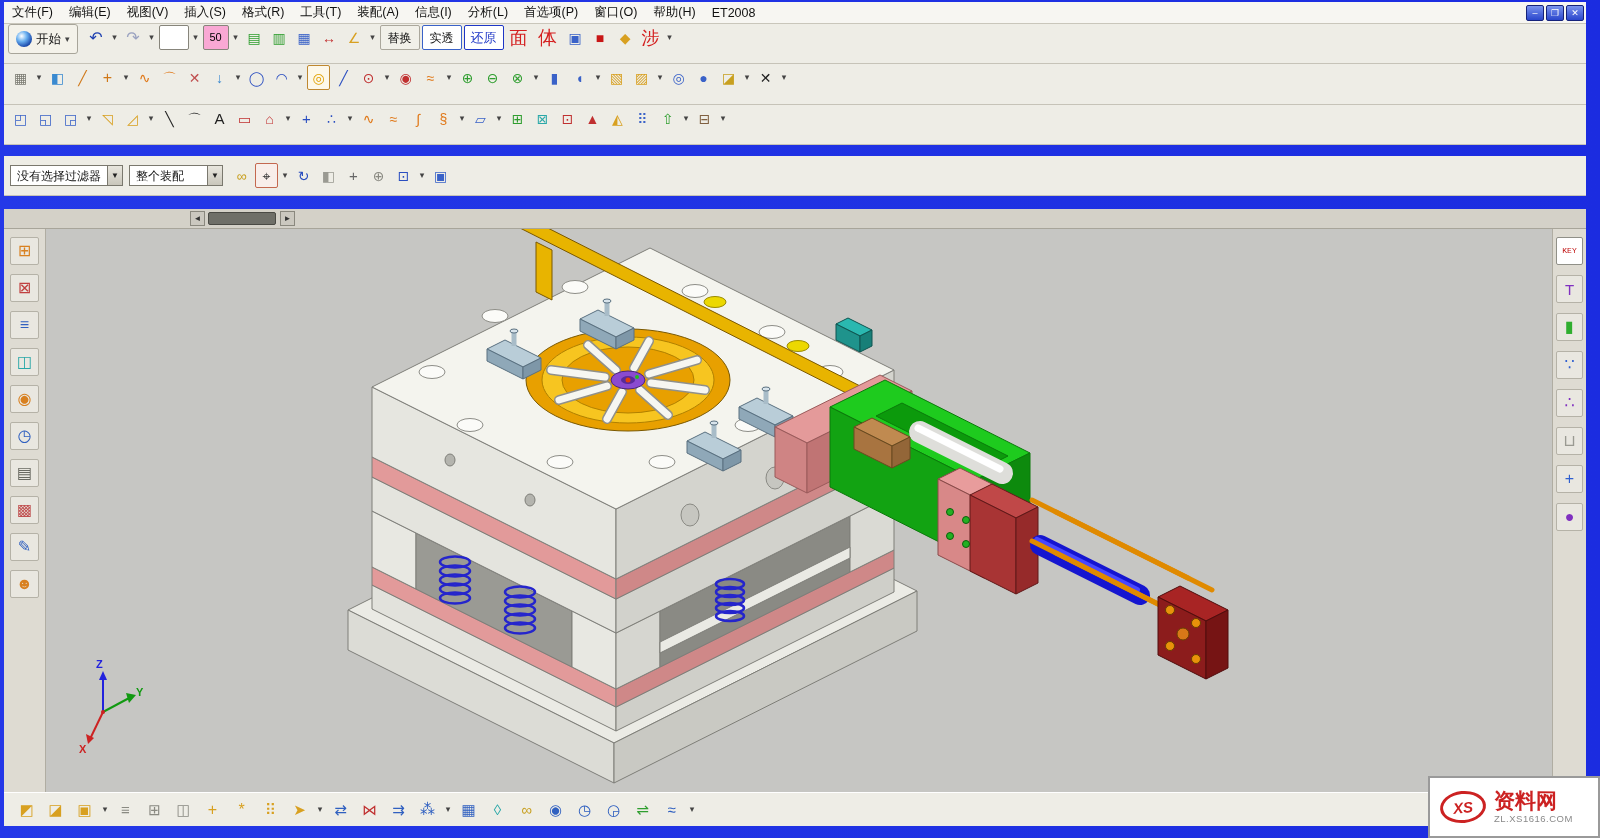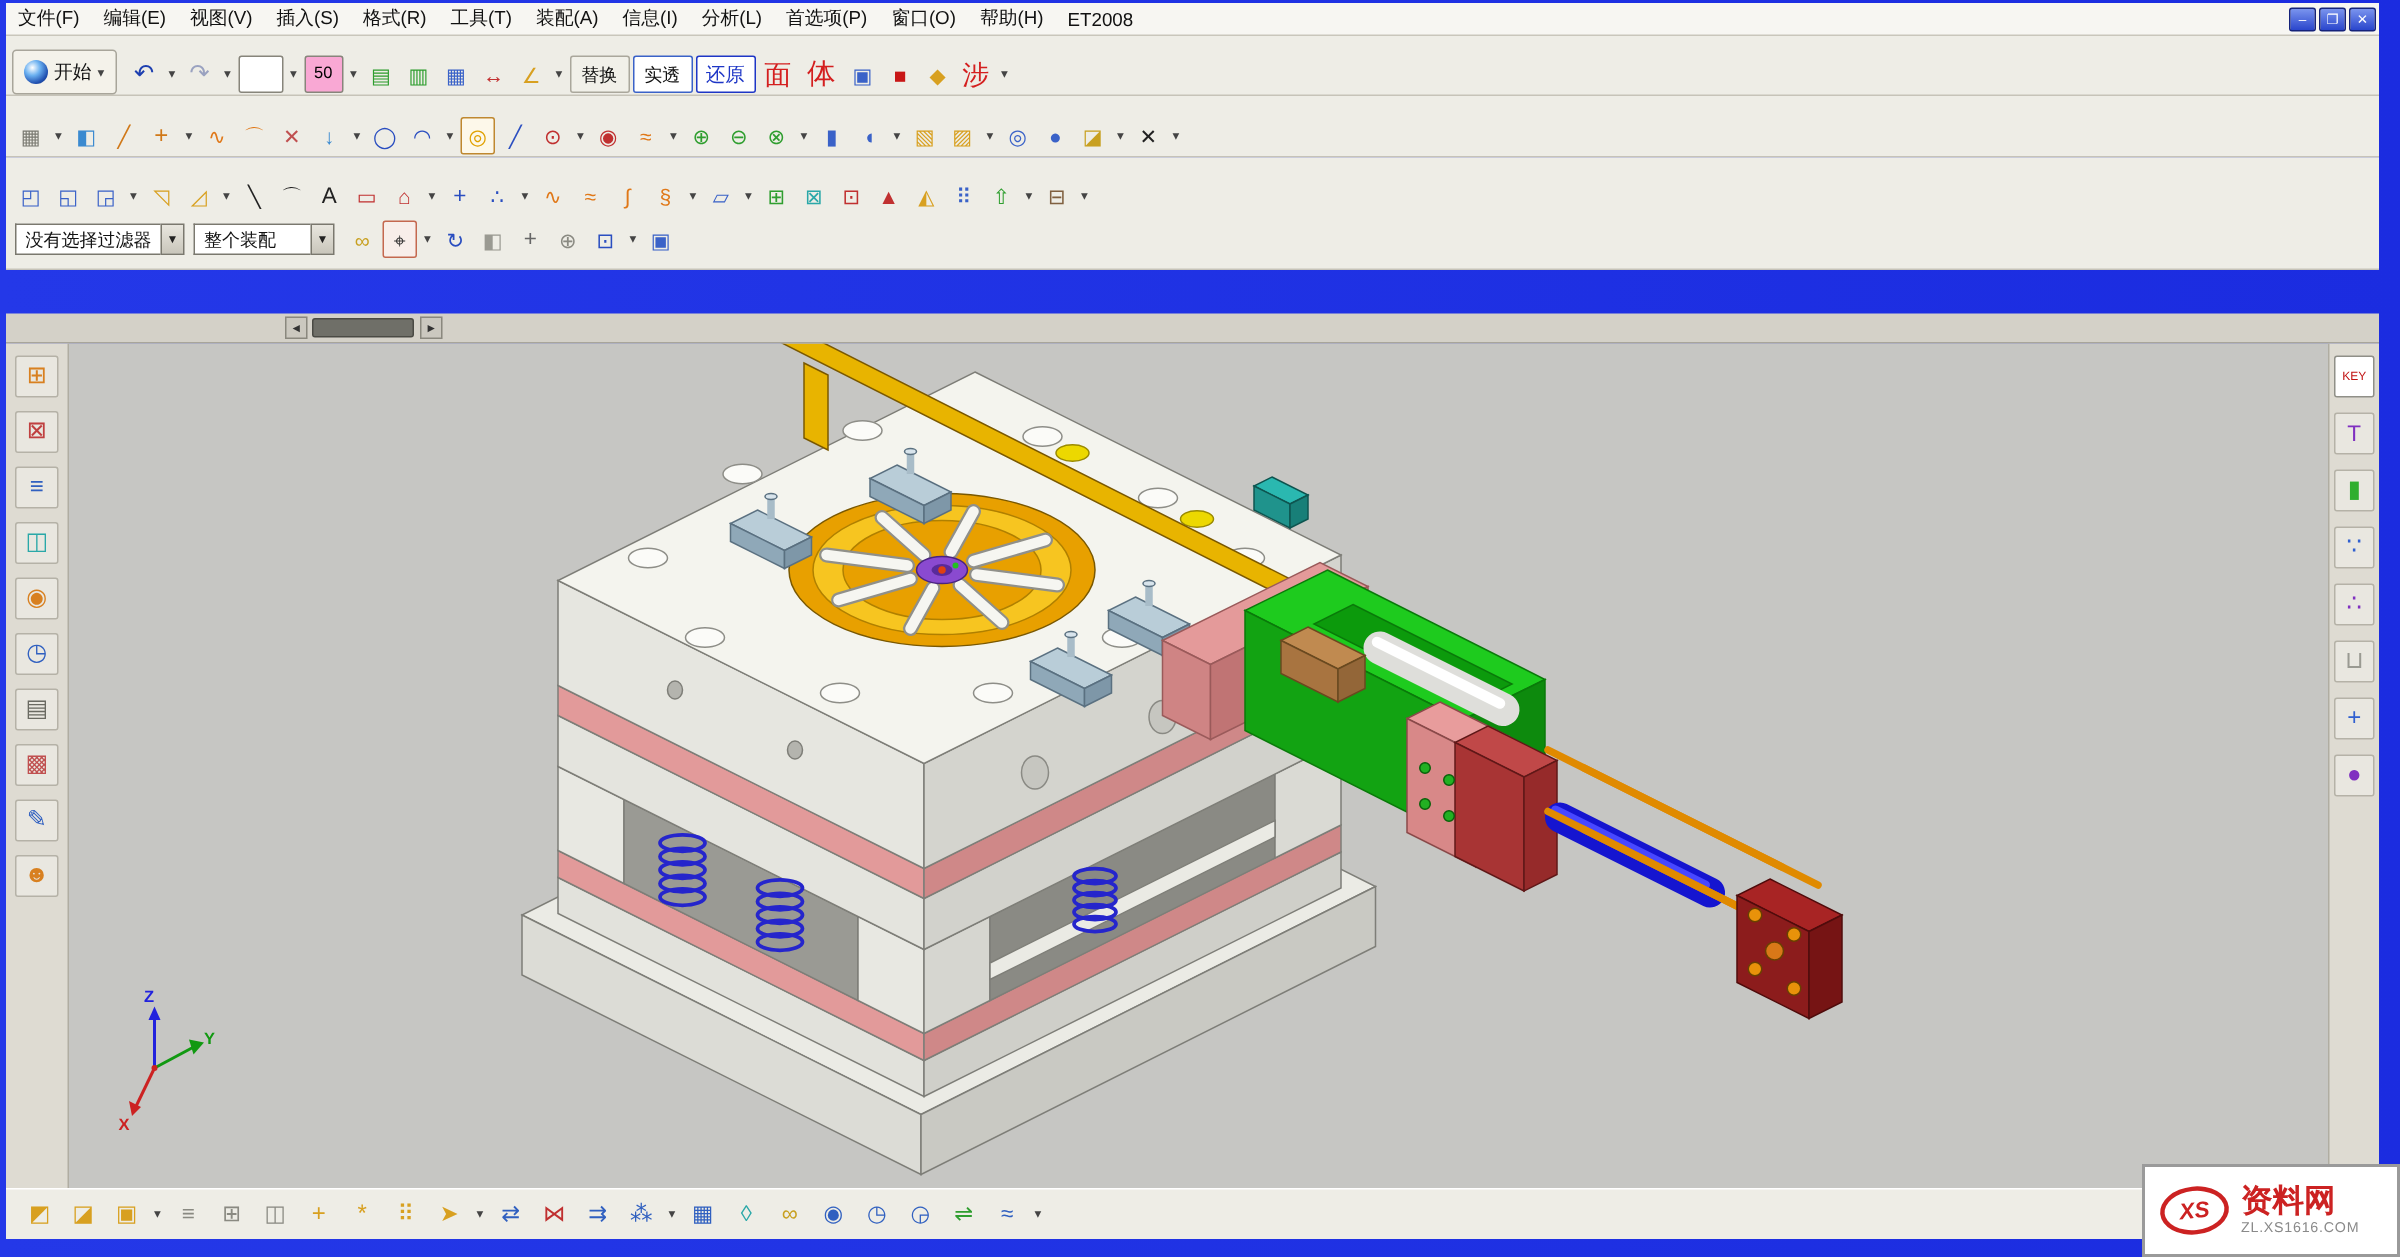--- a/index.html
+++ b/index.html
@@ -9,33 +9,33 @@
   .frame{position:absolute;inset:0;background:linear-gradient(90deg,#2438e8,#1b2ce0)}
   
   .menubar{position:absolute;top:2px;left:4px;right:14px;height:22px;background:#f7f6f2;
     display:flex;align-items:center;border-bottom:1px solid #c9c6bb}
   .menu-item{padding:3px 8px;font-size:12.5px;white-space:nowrap;cursor:default}
   .win-controls{margin-left:auto;display:flex;gap:2px;padding-right:2px}
   .winbtn{width:18px;height:16px;background:linear-gradient(#7a94ee,#2a46cc);border:1px solid #15227a;
     color:#fff;font-size:9px;line-height:14px;text-align:center;border-radius:2px}
   
   .tbrow{position:absolute;left:4px;right:14px;background:#eeede6;border-bottom:1px solid #c6c3b8;
-    display:flex;align-items:flex-end;padding-left:4px}
+    display:flex;align-items:flex-start;padding-left:4px}
   .iconrow{display:flex;align-items:center;flex-wrap:nowrap}
   .tbi{display:inline-flex;align-items:center;justify-content:center;width:23px;height:25px;margin:1px;
     font-size:14px;line-height:1;color:#444;border:1px solid transparent;border-radius:2px;
     white-space:nowrap;cursor:default;user-select:none}
   .start-btn{display:flex;align-items:center;gap:4px;height:30px;padding:0 7px;margin-right:6px;
     background:#f4f2ea;border:1px solid #a8a59a;border-radius:3px}
   .start-icon{width:16px;height:16px;border-radius:50%;
     background:radial-gradient(circle at 35% 32%,#ffffff,#6ab0f0 35%,#2050b0 70%,#102a70)}
   .start-label{font-size:12.5px}
   .start-dd{font-size:9px;color:#444}
   
-  .selbar{position:absolute;left:4px;right:14px;top:140px;height:40px;background:#eeede6;
+  .selbar{position:absolute;left:4px;right:14px;top:156px;height:40px;background:#eeede6;
     border-bottom:1px solid #c6c3b8;display:flex;align-items:center;gap:6px;padding-left:6px}
   .dropdown{display:flex;align-items:stretch;height:21px}
   .dd-value{background:#fff;border:1px solid #7a786e;border-right:none;padding:2px 6px;font-size:12px;
     min-width:92px;white-space:nowrap}
   .dd-btn{width:16px;background:linear-gradient(#e8e6de,#c9c6bb);border:1px solid #7a786e;display:flex;
     align-items:center;justify-content:center;font-size:8px;color:#222}
   
   .prompt{position:absolute;left:4px;right:14px;top:185px;height:24px;background:#dad7ce;
     border-bottom:1px solid #b8b5aa;display:flex;align-items:center;padding-left:8px}
   .prompt-text{font-weight:bold;font-size:12.5px}
@@ -254,21 +254,21 @@
         <span class="sbi" style="color: rgb(48, 96, 192);">◷</span>
         <span class="sbi" style="color: rgb(106, 106, 98);">▤</span>
         <span class="sbi" style="color: rgb(192, 80, 80);">▩</span>
         <span class="sbi" style="color: rgb(48, 96, 192);">✎</span>
         <span class="sbi" style="color: rgb(216, 128, 32);">☻</span>
     </div>
   </div>
 
   <div class="sidebar right">
     <div style="display:flex;flex-direction:column;gap:10px;align-items:center">
-      <span class="sbi" style="color: rgb(192, 16, 16); background: rgb(255, 255, 255); border: 1px solid rgb(144, 144, 136); font-size: 8px;">KEY</span>
+      <span class="sbi" style="color: rgb(192, 16, 16); background: rgb(255, 255, 255); border: 1px solid rgb(144, 144, 136); font-size: 8px; font-family: Liberation Mono, monospace;">KEY</span>
         <span class="sbi" style="color: rgb(128, 48, 192); font-size: 15px;">T</span>
         <span class="sbi" style="color: rgb(47, 174, 47);">▮</span>
         <span class="sbi" style="color: rgb(48, 96, 208);">∵</span>
         <span class="sbi" style="color: rgb(128, 48, 192);">∴</span>
         <span class="sbi" style="color: rgb(154, 154, 146);">⊔</span>
         <span class="sbi" style="color: rgb(48, 96, 208); font-size: 16px;">+</span>
         <span class="sbi" style="color: rgb(128, 48, 192);">●</span>
     </div>
   </div>
 

